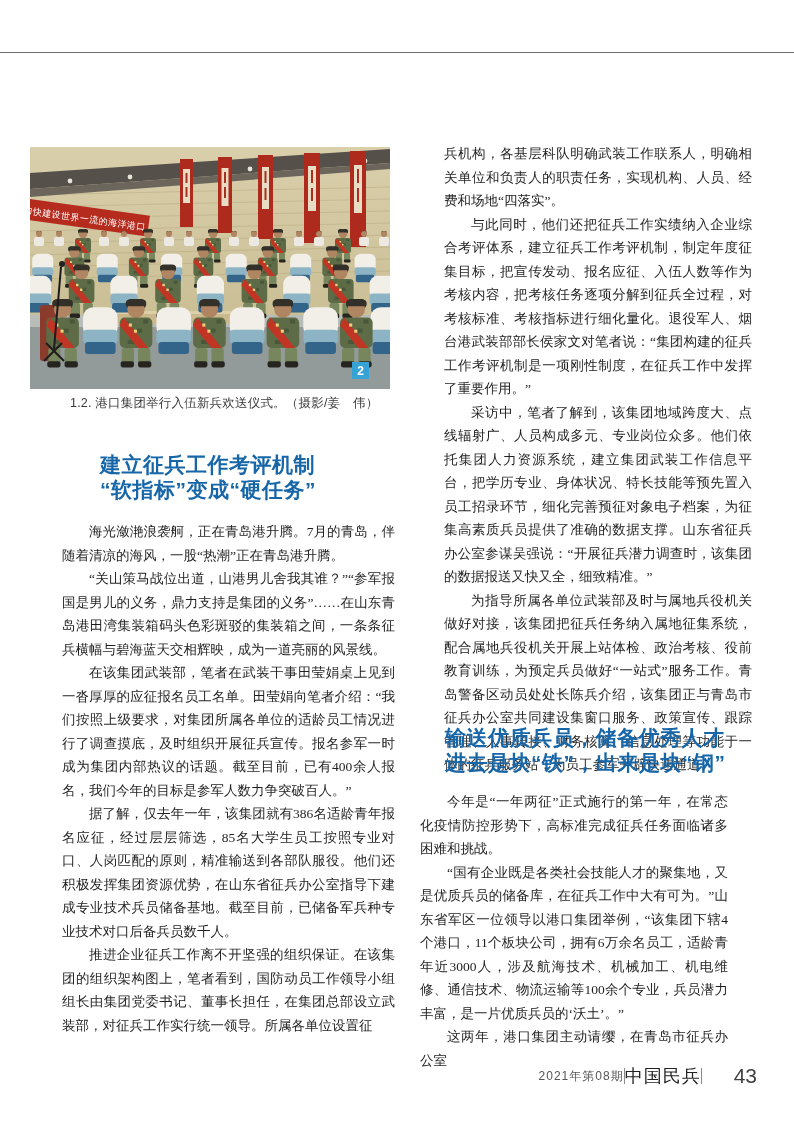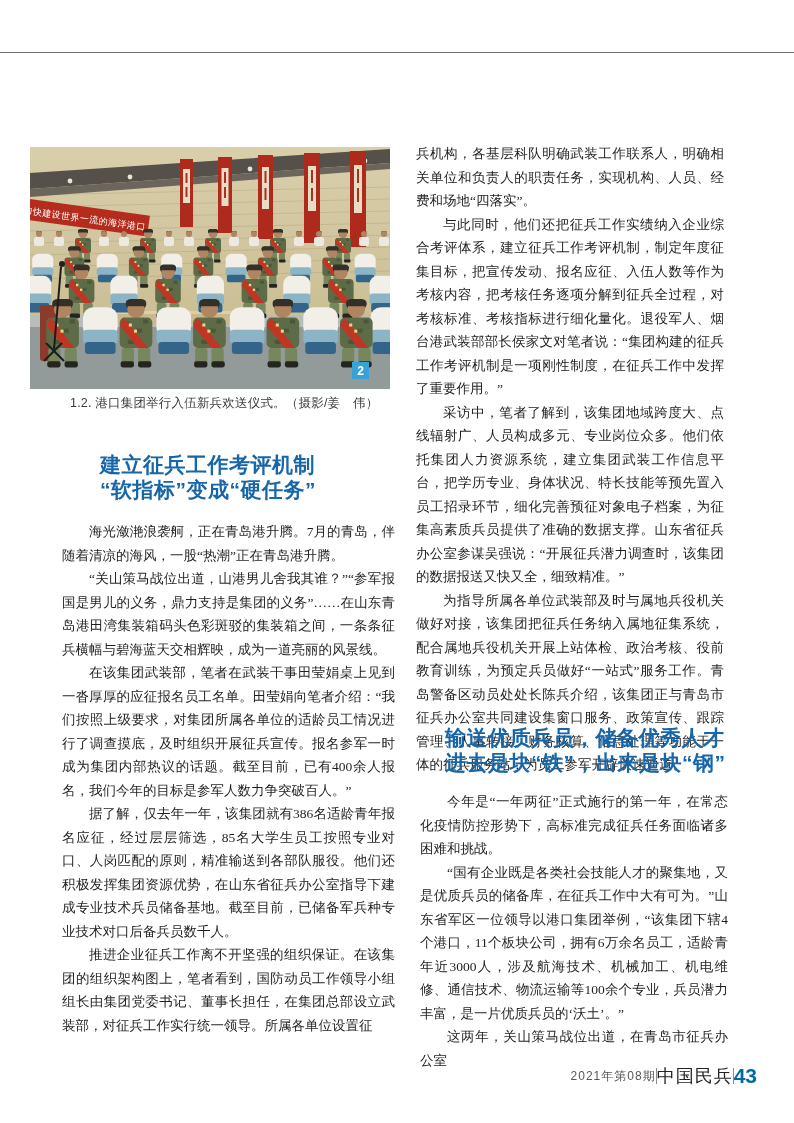--- a/index.html
+++ b/index.html
@@ -17,30 +17,30 @@
   .sec-heading{
     position:absolute;font-family:"Liberation Sans","DejaVu Sans",sans-serif;
     font-weight:bold;font-size:21px;line-height:25px;color:#1766a8;letter-spacing:.5px;white-space:nowrap;
   }
   .heading-1{left:100px;top:452px;}
   .heading-2{left:445px;top:725px;}
   .col{position:absolute;font-size:13.5px;line-height:23.5px;text-align:justify;}
   .col p{margin:0;text-indent:2em;}
   .col p.no-indent{text-indent:0;}
   .left-body{left:62px;top:520px;width:333px;}
-  .right-lead{left:416px;top:142px;width:308px;}
+  .right-lead{left:444px;top:142px;width:308px;}
   .right-body{left:420px;top:790px;width:308px;}
   .footer{
     position:absolute;right:37px;top:1064px;display:flex;align-items:center;
     font-family:"Liberation Sans","DejaVu Sans",sans-serif;
   }
   .footer .issue{font-size:12px;color:#555;letter-spacing:1px;}
   .footer .bar{width:1px;height:16px;background:#8a8a8a;}
   .footer .mag{font-size:18px;color:#222;font-weight:500;letter-spacing:1px;}
-  .footer .pageno{font-size:21px;color:#0369a1;font-weight:bold;}
+  .footer .pageno{font-size:21px;color:#404040;font-weight:normal;margin-left:32px;}
 </style>
 </head>
 <body>
 
 <div class="page">
 
   <div class="top-rule"></div>
 
   <div class="photo-wrap">
     <svg width="360" height="242" viewBox="0 0 360 242">
@@ -244,21 +244,21 @@
   </div>
 
   <div class="sec-heading heading-2">
     <div>输送优质兵员，储备优秀人才</div>
     <div>进去是块“铁”，出来是块“钢”</div>
   </div>
 
   <div class="col right-body">
     <p>今年是“一年两征”正式施行的第一年，在常态化疫情防控形势下，高标准完成征兵任务面临诸多困难和挑战。</p>
     <p>“国有企业既是各类社会技能人才的聚集地，又是优质兵员的储备库，在征兵工作中大有可为。”山东省军区一位领导以港口集团举例，“该集团下辖4个港口，11个板块公司，拥有6万余名员工，适龄青年近3000人，涉及航海技术、机械加工、机电维修、通信技术、物流运输等100余个专业，兵员潜力丰富，是一片优质兵员的‘沃土’。”</p>
-    <p>这两年，关山策马战位出道，在青岛市征兵办公室</p>
+    <p>这两年，港口集团主动请缨，在青岛市征兵办公室</p>
   </div>
 
   <div class="footer">
     <span class="issue">2021年第08期</span>
     <span class="bar"></span>
     <span class="mag">中国民兵</span>
     <span class="bar"></span>
     <span class="pageno">43</span>
   </div>
 

